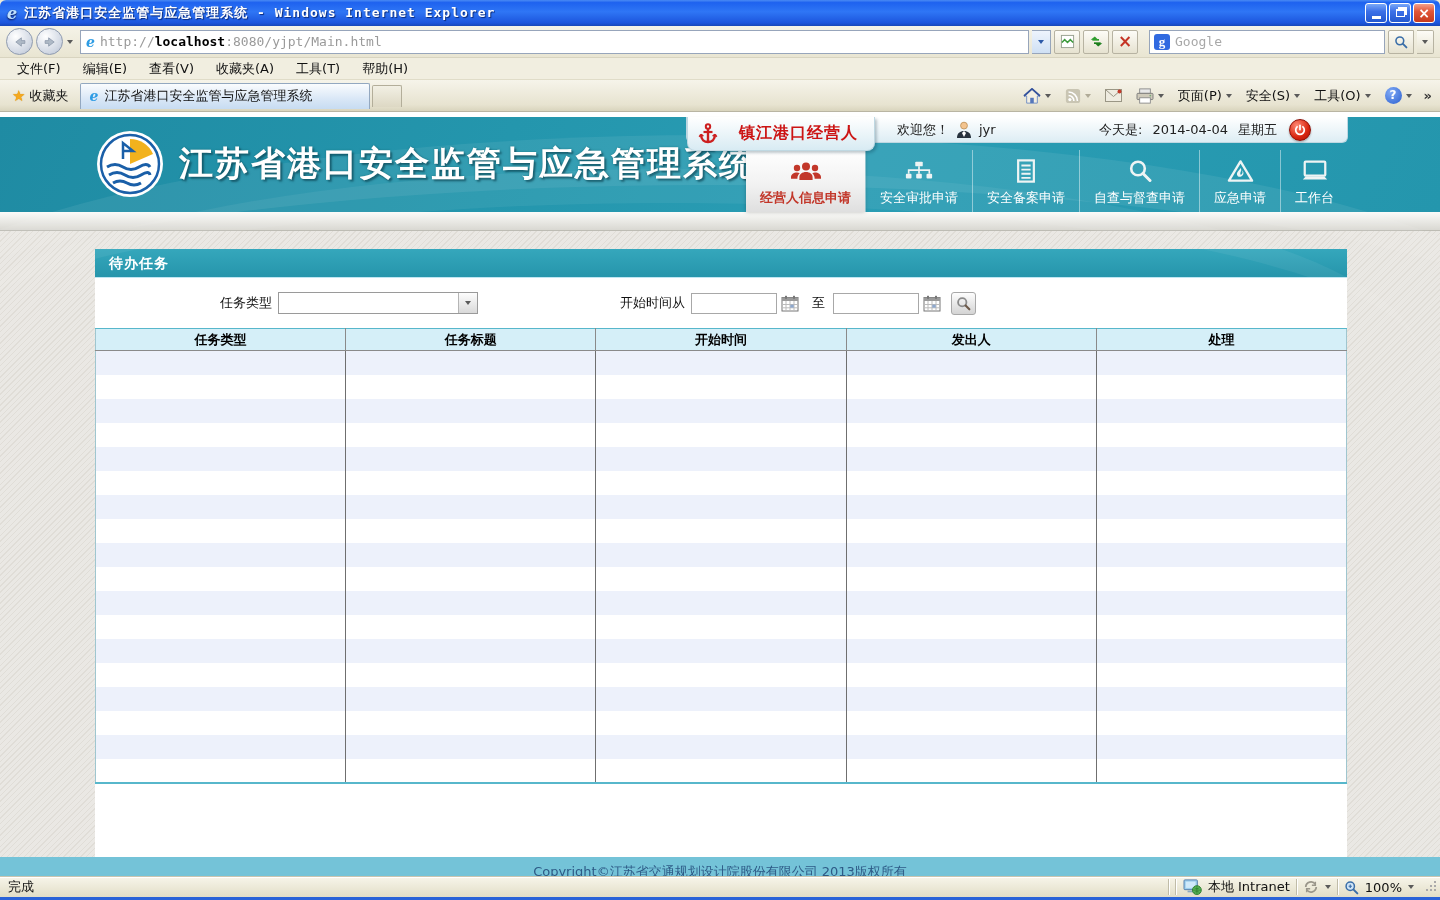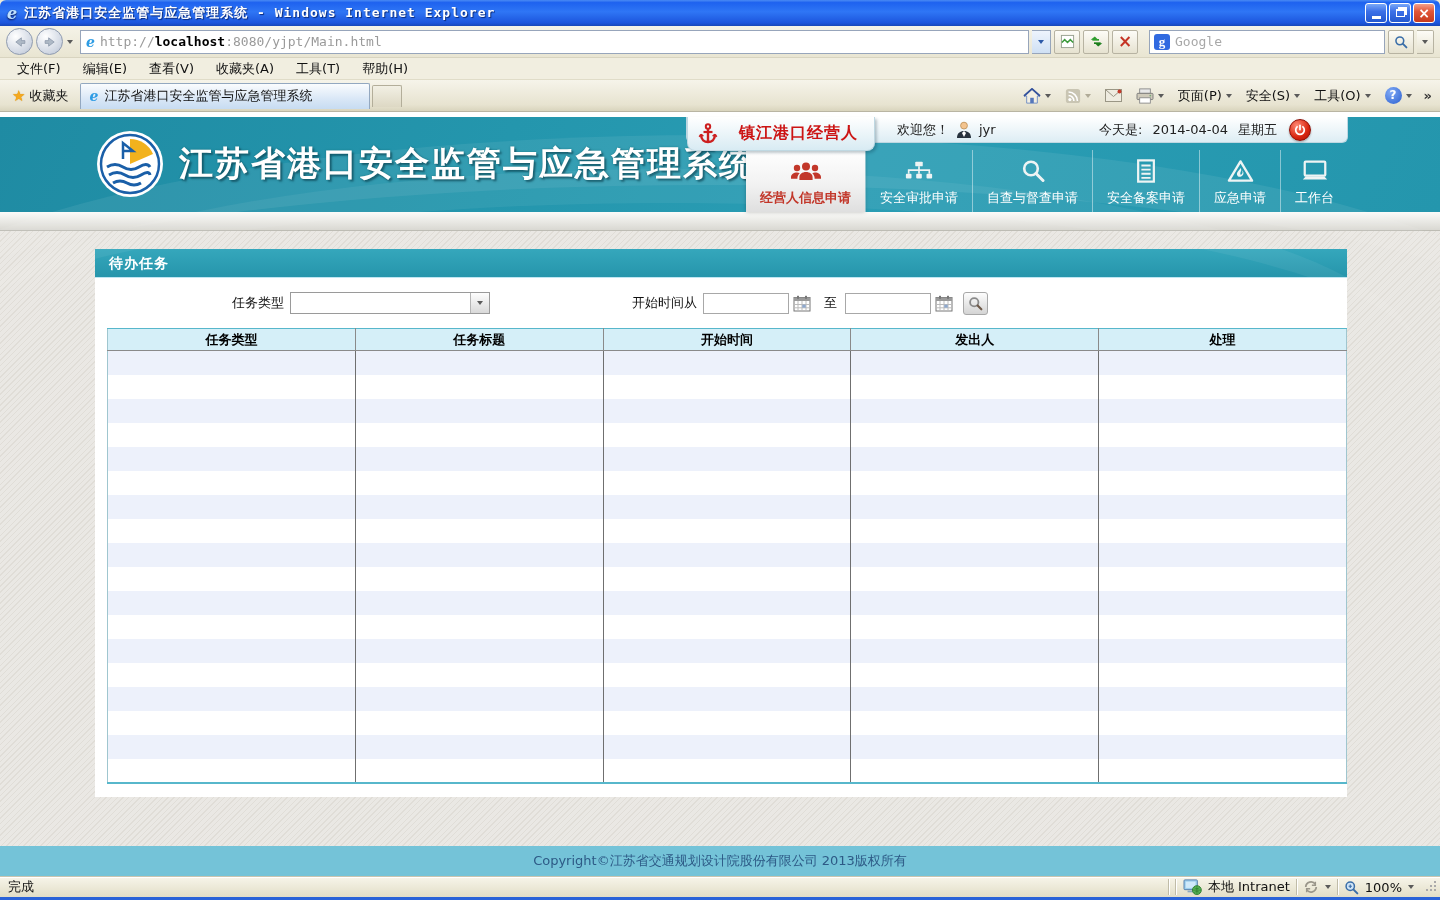--- a/index.html
+++ b/index.html
@@ -104,21 +104,21 @@
 
   .pagebody { flex:1; background:repeating-linear-gradient(135deg,#eae8e4 0px,#eae8e4 3px,#e0ddd7 3px,#e0ddd7 4px); }
   .content { width:1252px; margin:18px 0 0 95px; }
   .paneltitle { height:28px; background:linear-gradient(180deg,#35a7bc,#2695ab); color:#fff;
     font:bold 14px/28px "DejaVu Sans",sans-serif; padding-left:14px; letter-spacing:1px; }
   .tabsrow { margin-top:10px; display:flex; gap:3px; height:21px; }
   .ttab { width:100px; text-align:center; font:13px/21px "DejaVu Sans",sans-serif; color:#123c4a;
     border-radius:8px 8px 0 0; cursor:pointer; }
   .ttab.active { background:linear-gradient(180deg,#c9f0fd,#93dff9); }
   .ttab.inactive { width:97px; background:linear-gradient(180deg,#cdd8dd,#aebec6); color:#333; }
-  .panel { background:#fff; border-top:1px solid #bfe6f2; height:520px;padding-left:12px; }
+  .panel { background:#fff; border-top:1px solid #bfe6f2; height:580px; }
   .filterrow { height:50px; display:flex; align-items:center; font:13px "DejaVu Sans",sans-serif; color:#111; }
   .flabel { margin-left:125px; }
   .combo { width:200px; height:22px; border:1px solid #9a9a9a; background:#fff; margin-left:6px; display:flex; cursor:pointer; }
   .combo .cval { flex:1; font:13px/20px "DejaVu Sans",sans-serif; padding:0 4px; color:#333;}
   .combo .cbtn { width:19px; background:linear-gradient(180deg,#fdfdfd,#d9d9d9); border-left:1px solid #b5b5b5; display:flex; align-items:center; justify-content:center; }
   .startlabel { margin-left:142px; }
   .dateinput { width:86px; height:21px; border:1px solid #a8a8a8; margin-left:6px; font:12px "DejaVu Sans",sans-serif; padding:0 3px; outline:none;}
   .calbtn { width:20px; height:20px; margin-left:3px; background:transparent; border:none; cursor:pointer; display:flex; align-items:center; justify-content:center; }
   .tolabel { margin:0 2px 0 12px; }
   .searchbtn { width:25px; height:23px; margin-left:9px; border:1px solid #a8a8a8; border-radius:3px;
@@ -366,35 +366,35 @@
                 <path d="M16 10v4" stroke="currentColor" stroke-width="1.8"></path>
                 <rect x="2" y="14" width="6" height="5" rx="1" fill="currentColor"></rect>
                 <rect x="13" y="14" width="6" height="5" rx="1" fill="currentColor"></rect>
                 <rect x="24" y="14" width="6" height="5" rx="1" fill="currentColor"></rect>
               </svg>
           </span>
           <span class="nlabel">安全审批申请</span>
         </div>
         <div class="navitem">
           <span class="nicon">
+            <svg width="22" height="24" viewBox="0 0 22 26">
+                <rect x="2.5" y="1.5" width="17" height="23" fill="none" stroke="currentColor" stroke-width="2.4"></rect>
+                <path d="M6 7h10M6 11.5h10M6 16h10M6 20.5h10" stroke="currentColor" stroke-width="2"></path>
+              </svg>
+          </span>
+          <span class="nlabel">安全备案申请</span>
+        </div>
+        <div class="navitem">
+          <span class="nicon">
             <svg width="24" height="24" viewBox="0 0 24 24">
                 <circle cx="10" cy="9.5" r="6.8" fill="none" stroke="currentColor" stroke-width="2.6"></circle>
                 <line x1="15" y1="14.5" x2="22" y2="21.5" stroke="currentColor" stroke-width="3" stroke-linecap="round"></line>
               </svg>
           </span>
           <span class="nlabel">自查与督查申请</span>
-        </div>
-        <div class="navitem">
-          <span class="nicon">
-            <svg width="22" height="24" viewBox="0 0 22 26">
-                <rect x="2.5" y="1.5" width="17" height="23" fill="none" stroke="currentColor" stroke-width="2.4"></rect>
-                <path d="M6 7h10M6 11.5h10M6 16h10M6 20.5h10" stroke="currentColor" stroke-width="2"></path>
-              </svg>
-          </span>
-          <span class="nlabel">安全备案申请</span>
         </div>
         <div class="navitem">
           <span class="nicon">
             <svg width="27" height="24" viewBox="0 0 28 24">
                 <path d="M14 2 L26 22 H2 Z" fill="none" stroke="currentColor" stroke-width="2.4" stroke-linejoin="round"></path>
                 <path d="M14 9c2.4 3-1.6 4.4.4 7.2 1.5-1 2.6-2.8 1-4.6 2.8 1.4 2 5.6-1.4 6.4-2.8.6-4.6-2-3.2-4.6.8-1.6 2.4-2.6 3.2-4.4z" fill="currentColor"></path>
               </svg>
           </span>
           <span class="nlabel">应急申请</span>
         </div>

